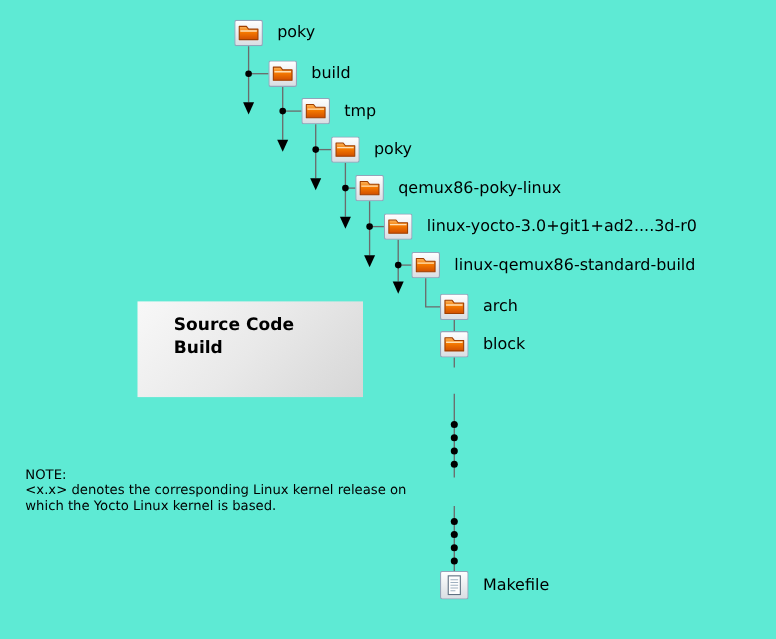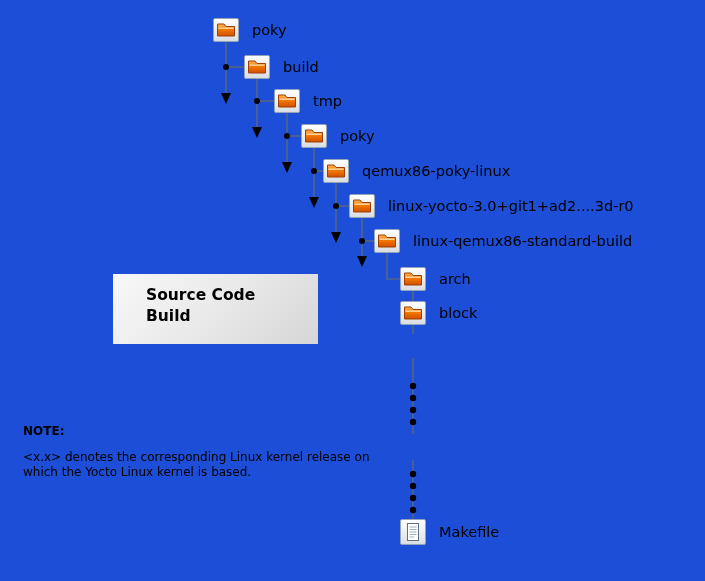--- a/index.html
+++ b/index.html
@@ -3,21 +3,21 @@
 <meta charset="utf-8">
 <style>
   * { margin: 0; padding: 0; box-sizing: border-box; }
   html, body { background: #ffffff; }
   body { font-family: "DejaVu Sans", "Liberation Sans", sans-serif; }
 
   .canvas {
     position: relative;
     width: 705px;
     height: 581px;
-    background: #1d4ed8;
+    background: #5eead4;
     overflow: hidden;
   }
 
   .connectors {
     position: absolute;
     left: 0; top: 0;
     pointer-events: none;
   }
 
   .node {
@@ -28,45 +28,45 @@
   }
   .node .label {
     font-size: 14.5px;
     color: #000000;
     white-space: nowrap;
   }
   .node .icon { display: block; line-height: 0; }
 
   .title-box {
     position: absolute;
-    left: 113px;
+    left: 125px;
     top: 274px;
     width: 205px;
-    height: 70px;
+    height: 87px;
     padding: 11px 0 0 33px;
     background: linear-gradient(135deg, #f8f8f8 0%, #e9e9e9 50%, #d6d6d6 100%);
   }
   .title-box .tline {
     font-size: 15.5px;
     font-weight: bold;
     line-height: 21px;
     color: #000000;
   }
 
   .note {
     position: absolute;
     left: 23px;
     top: 424px;
     width: 372px;
     color: #000000;
   }
   .note .note-label {
     font-size: 12px;
-    font-weight: bold;
-    margin-bottom: 12px;
+    font-weight: normal;
+    margin-bottom: 0;
   }
   .note .nline {
     font-size: 12px;
     line-height: 14.5px;
   }
 </style>
 </head>
 <body>
 
 <svg width="0" height="0" style="position:absolute" aria-hidden="true">

